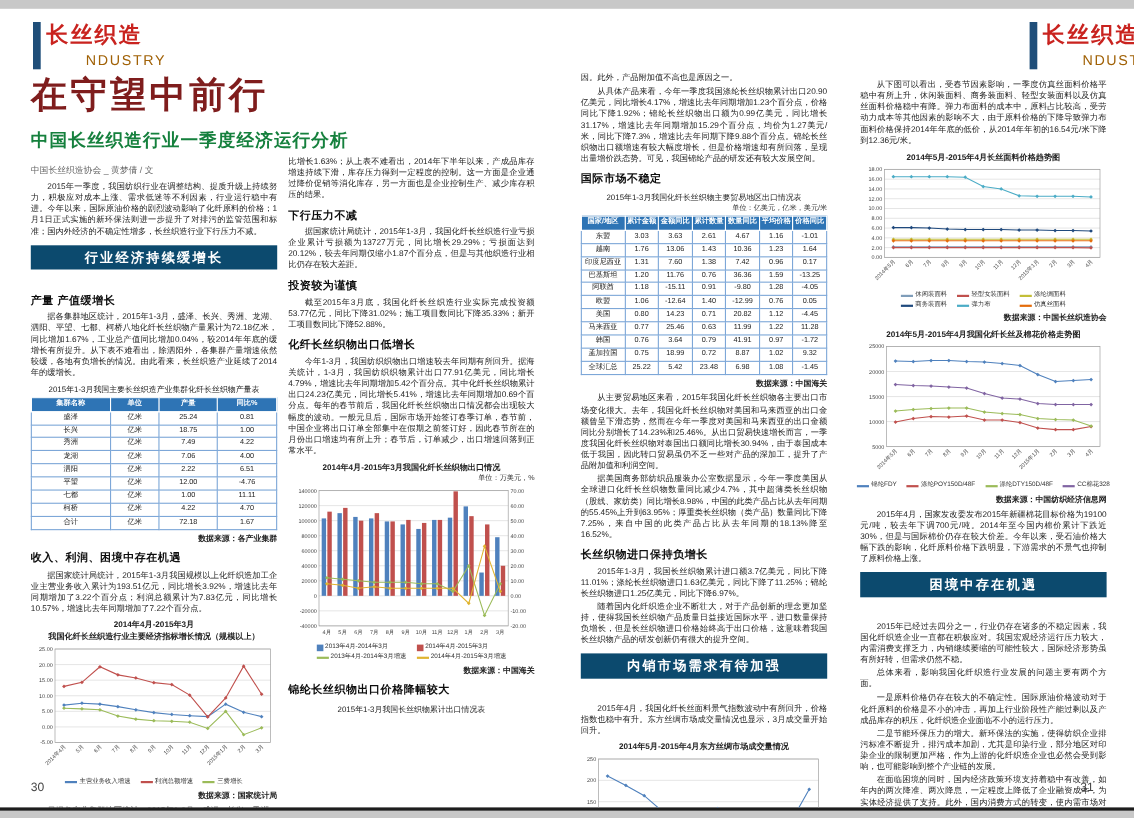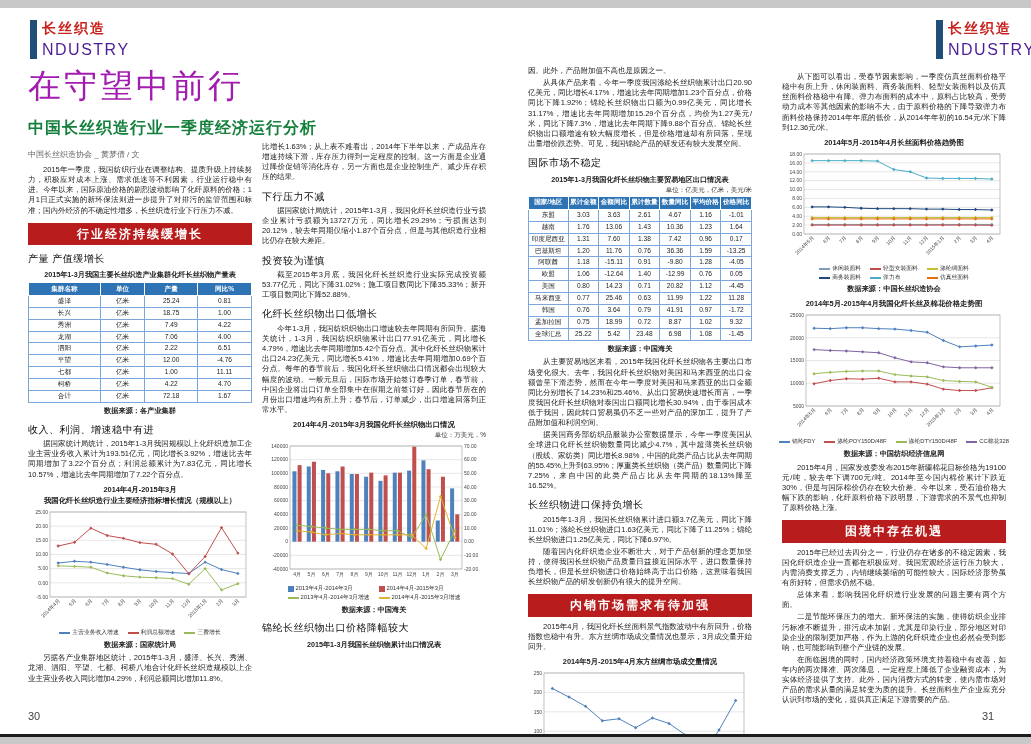--- a/index.html
+++ b/index.html
@@ -1,42 +1,42 @@
 <!DOCTYPE html>
 <html><head>
 <meta charset="utf-8">
 <style>
   html,body{margin:0;padding:0;background:#c8c8c8;font-family:"Liberation Sans","DejaVu Sans",sans-serif;}
   .stage{position:relative;width:1031px;height:744px;overflow:hidden;background:#c8c8c8;}
   .spread{position:absolute;left:0;top:8px;width:1031px;height:726px;background:#ffffff;border-bottom:3px solid #1d1d1d;overflow:hidden;}
   
   .logo{position:absolute;display:flex;gap:5px;align-items:stretch;}
   .logo .bar{width:7px;background:#1f4e79;}
-  .logo .t1{color:#c9231f;font-weight:bold;font-size:14px;letter-spacing:2px;line-height:1.2;}
-  .logo .t2{color:#4c1d95;font-size:16px;letter-spacing:1.5px;line-height:1.2;margin-top:3px;}
+  .logo .t1{color:#c9231f;font-weight:bold;font-size:20px;letter-spacing:2px;line-height:1.2;}
+  .logo .t2{color:#a16207;font-size:13px;letter-spacing:1.5px;line-height:1.2;margin-top:3px;margin-left:36px;}
   .logo-left{left:30px;top:12px;}
   .logo-right{left:936px;top:12px;}
   
   .masthead{position:absolute;left:28px;top:56px;width:440px;}
-  .title{font-size:33px;font-weight:400;color:#a21caf;letter-spacing:3px;}
+  .title{font-size:33px;font-weight:700;color:#7f1d1d;letter-spacing:3px;}
   .subtitle{font-size:16px;font-weight:bold;color:#15803d;margin-top:9px;letter-spacing:1px;}
   .byline{font-size:8px;color:#666;margin-top:10px;}
   
   .col{position:absolute;width:224px;font-size:7.5px;line-height:1.35;color:#222;}
   .col1{left:28px;top:155px;}
   .col2{left:262px;top:132px;}
   .col3{left:528px;top:56px;}
   .col4{left:782px;top:62px;}
   p.body{margin:2px 0;text-align:justify;text-indent:2em;}
   p.cont{text-indent:0;}
-  .banner{background:#b91c1c;color:#fff;font-weight:bold;font-size:12px;text-align:center;padding:3px 0;margin:7px 0 5px;letter-spacing:2px;}
-  .subhead{font-size:10px;font-weight:normal;color:#0d0d0d;margin:7px 0 3px;letter-spacing:0.5px;}
-  .caption{font-size:7.2px;font-weight:bold;text-align:center;margin:5px 0 2px;}
+  .banner{background:#0c4a6e;color:#fff;font-weight:bold;font-size:12px;text-align:center;padding:3px 0;margin:7px 0 22px;letter-spacing:2px;}
+  .subhead{font-size:10px;font-weight:bold;color:#0d0d0d;margin:7px 0 3px;letter-spacing:0.5px;}
+  .caption{font-size:7.2px;font-weight:normal;text-align:center;margin:5px 0 2px;}
   .unit{font-size:6.5px;text-align:right;margin:1px 0;color:#333;}
-  .src{font-size:7.2px;font-weight:bold;text-align:center;margin:3px 0 4px;color:#222;}
+  .src{font-size:7.2px;font-weight:bold;text-align:right;margin:3px 0 4px;color:#222;}
   .pagenum{position:absolute;font-size:11px;color:#444;}
   .pn-left{left:28px;top:702px;}
   .pn-right{left:982px;top:702px;}
   
   table.dt{width:100%;border-collapse:collapse;font-size:6.6px;margin:1px 0;}
   table.dt th{background:#2e74b5;color:#fff;font-weight:bold;padding:1.5px 1px;border:1px solid #ffffff;text-align:center;}
   table.dt td{border:1px solid #7da7d8;padding:1px 2px;text-align:center;color:#222;background:#fff;}
   
   .chart-title{font-size:7.4px;font-weight:bold;text-align:center;margin:5px 0 1px;}
   .chart-box{width:100%;}
@@ -70,20 +70,21 @@
     <div class="masthead">
       <div class="title">在守望中前行</div>
       <div class="subtitle">中国长丝织造行业一季度经济运行分析</div>
       <div class="byline">中国长丝织造协会 _ 黄梦倩 / 文</div>
     </div>
 
     <div class="col col1">
       <p class="body">2015年一季度，我国纺织行业在调整结构、提质升级上持续努力，积极应对成本上涨、需求低迷等不利因素，行业运行稳中有进。今年以来，国际原油价格的剧烈波动影响了化纤原料的价格；1月1日正式实施的新环保法则进一步提升了对排污的监管范围和标准；国内外经济的不确定性增多，长丝织造行业下行压力不减。</p>
       <div class="banner">行业经济持续缓增长</div>
       <div class="subhead">产量 产值缓增长</div>
+      <p class="body">据各集群地区统计，2015年1-3月，盛泽、长兴、秀洲、龙湖、泗阳、平望、七都、柯桥八地化纤长丝织物产量累计为72.18亿米，同比增加1.67%，工业总产值同比增加0.04%，较2014年年底的缓增长有所提升。从下表不难看出，除泗阳外，各集群产量增速依然较缓，各地有负增长的情况。由此看来，长丝织造产业延续了2014年的缓增长。</p>
       <div class="caption">2015年1-3月我国主要长丝织造产业集群化纤长丝织物产量表</div>
       <div>
           <table class="dt">
             <thead>
               <tr>
                 <th>集群名称</th>
                 <th>单位</th>
                 <th>产量</th>
                 <th>同比%</th>
               </tr>
@@ -140,21 +141,21 @@
               <tr>
                 <td>合计</td>
                 <td>亿米</td>
                 <td>72.18</td>
                 <td>1.67</td>
               </tr>
             </tbody>
           </table>
         </div>
       <div class="src">数据来源：各产业集群</div>
-      <div class="subhead">收入、利润、增速稳中有进</div>
+      <div class="subhead">收入、利润、困境中存在机遇</div>
       <p class="body">据国家统计局统计，2015年1-3月我国规模以上化纤织造加工企业主营业务收入累计为193.51亿元，同比增长3.92%，增速比去年同期增加了3.22个百分点；利润总额累计为7.83亿元，同比增长10.57%，增速比去年同期增加了7.22个百分点。</p>
       <div class="chart-title">2014年4月-2015年3月</div>
       <div class="chart-title" style="margin-top:0">我国化纤长丝织造行业主要经济指标增长情况（规模以上）</div>
       <div class="chart-box"><svg width="224" height="118" viewBox="0 0 224 118">
             <line x1="22" x2="218" y1="90" y2="90" stroke="#cfcfcf" stroke-width="0.5"></line>
             <text x="20" y="91.8" text-anchor="end" font-size="5" fill="#444">-5.00</text>
             <line x1="22" x2="218" y1="75.83333333333334" y2="75.83333333333334" stroke="#cfcfcf" stroke-width="0.5"></line>
             <text x="20" y="77.63333333333334" text-anchor="end" font-size="5" fill="#444">0.00</text>
             <line x1="22" x2="218" y1="61.66666666666667" y2="61.66666666666667" stroke="#cfcfcf" stroke-width="0.5"></line>
             <text x="20" y="63.46666666666667" text-anchor="end" font-size="5" fill="#444">5.00</text>
@@ -774,20 +775,21 @@
             <span class="lg-item">
               <span class="sw-line" style="background: rgb(128, 100, 162);"></span>
               <span>CC棉花328</span>
             </span>
           </div></div>
       <div class="src">数据来源：中国纺织经济信息网</div>
       <p class="body">2015年4月，国家发改委发布2015年新疆棉花目标价格为19100元/吨，较去年下调700元/吨。2014年至今国内棉价累计下跌近30%，但是与国际棉价仍存在较大价差。今年以来，受石油价格大幅下跌的影响，化纤原料价格下跌明显，下游需求的不景气也抑制了原料价格上涨。</p>
       <div class="banner">困境中存在机遇</div>
       <p class="body">2015年已经过去四分之一，行业仍存在诸多的不稳定因素，我国化纤织造企业一直都在积极应对。我国宏观经济运行压力较大，内需消费支撑乏力，内销继续萎缩的可能性较大，国际经济形势虽有所好转，但需求仍然不稳。</p>
       <p class="body">总体来看，影响我国化纤织造行业发展的问题主要有两个方面。</p>
+      <p class="body">一是原料价格仍存在较大的不确定性。国际原油价格波动对于化纤原料的价格是不小的冲击，再加上行业阶段性产能过剩以及产成品库存的积压，化纤织造企业面临不小的运行压力。</p>
       <p class="body">二是节能环保压力的增大。新环保法的实施，使得纺织企业排污标准不断提升，排污成本加剧，尤其是印染行业，部分地区对印染企业的限制更加严格，作为上游的化纤织造企业也必然会受到影响，也可能影响到整个产业链的发展。</p>
       <p class="body">在面临困境的同时，国内经济政策环境支持着稳中有改善，如年内的两次降准、两次降息，一定程度上降低了企业融资成本，为实体经济提供了支持。此外，国内消费方式的转变，使内需市场对产品的需求从量的满足转变为质的提升。长丝面料生产企业应充分认识到市场的变化，提供真正满足下游需要的产品。</p>
 
     </div>
 
     <div class="pagenum pn-left">30</div>
     <div class="pagenum pn-right">31</div>
   </div>
 </div>
 

